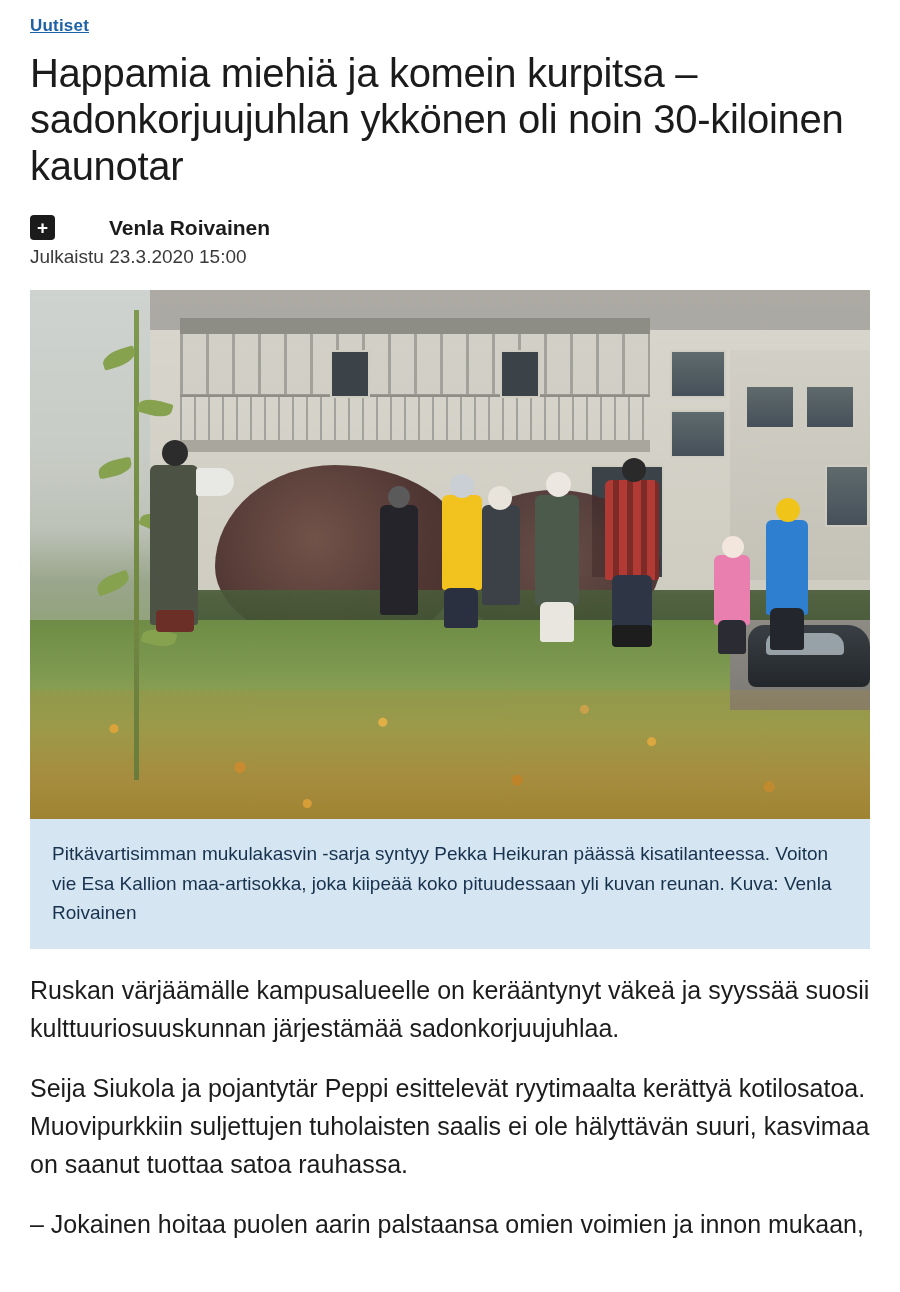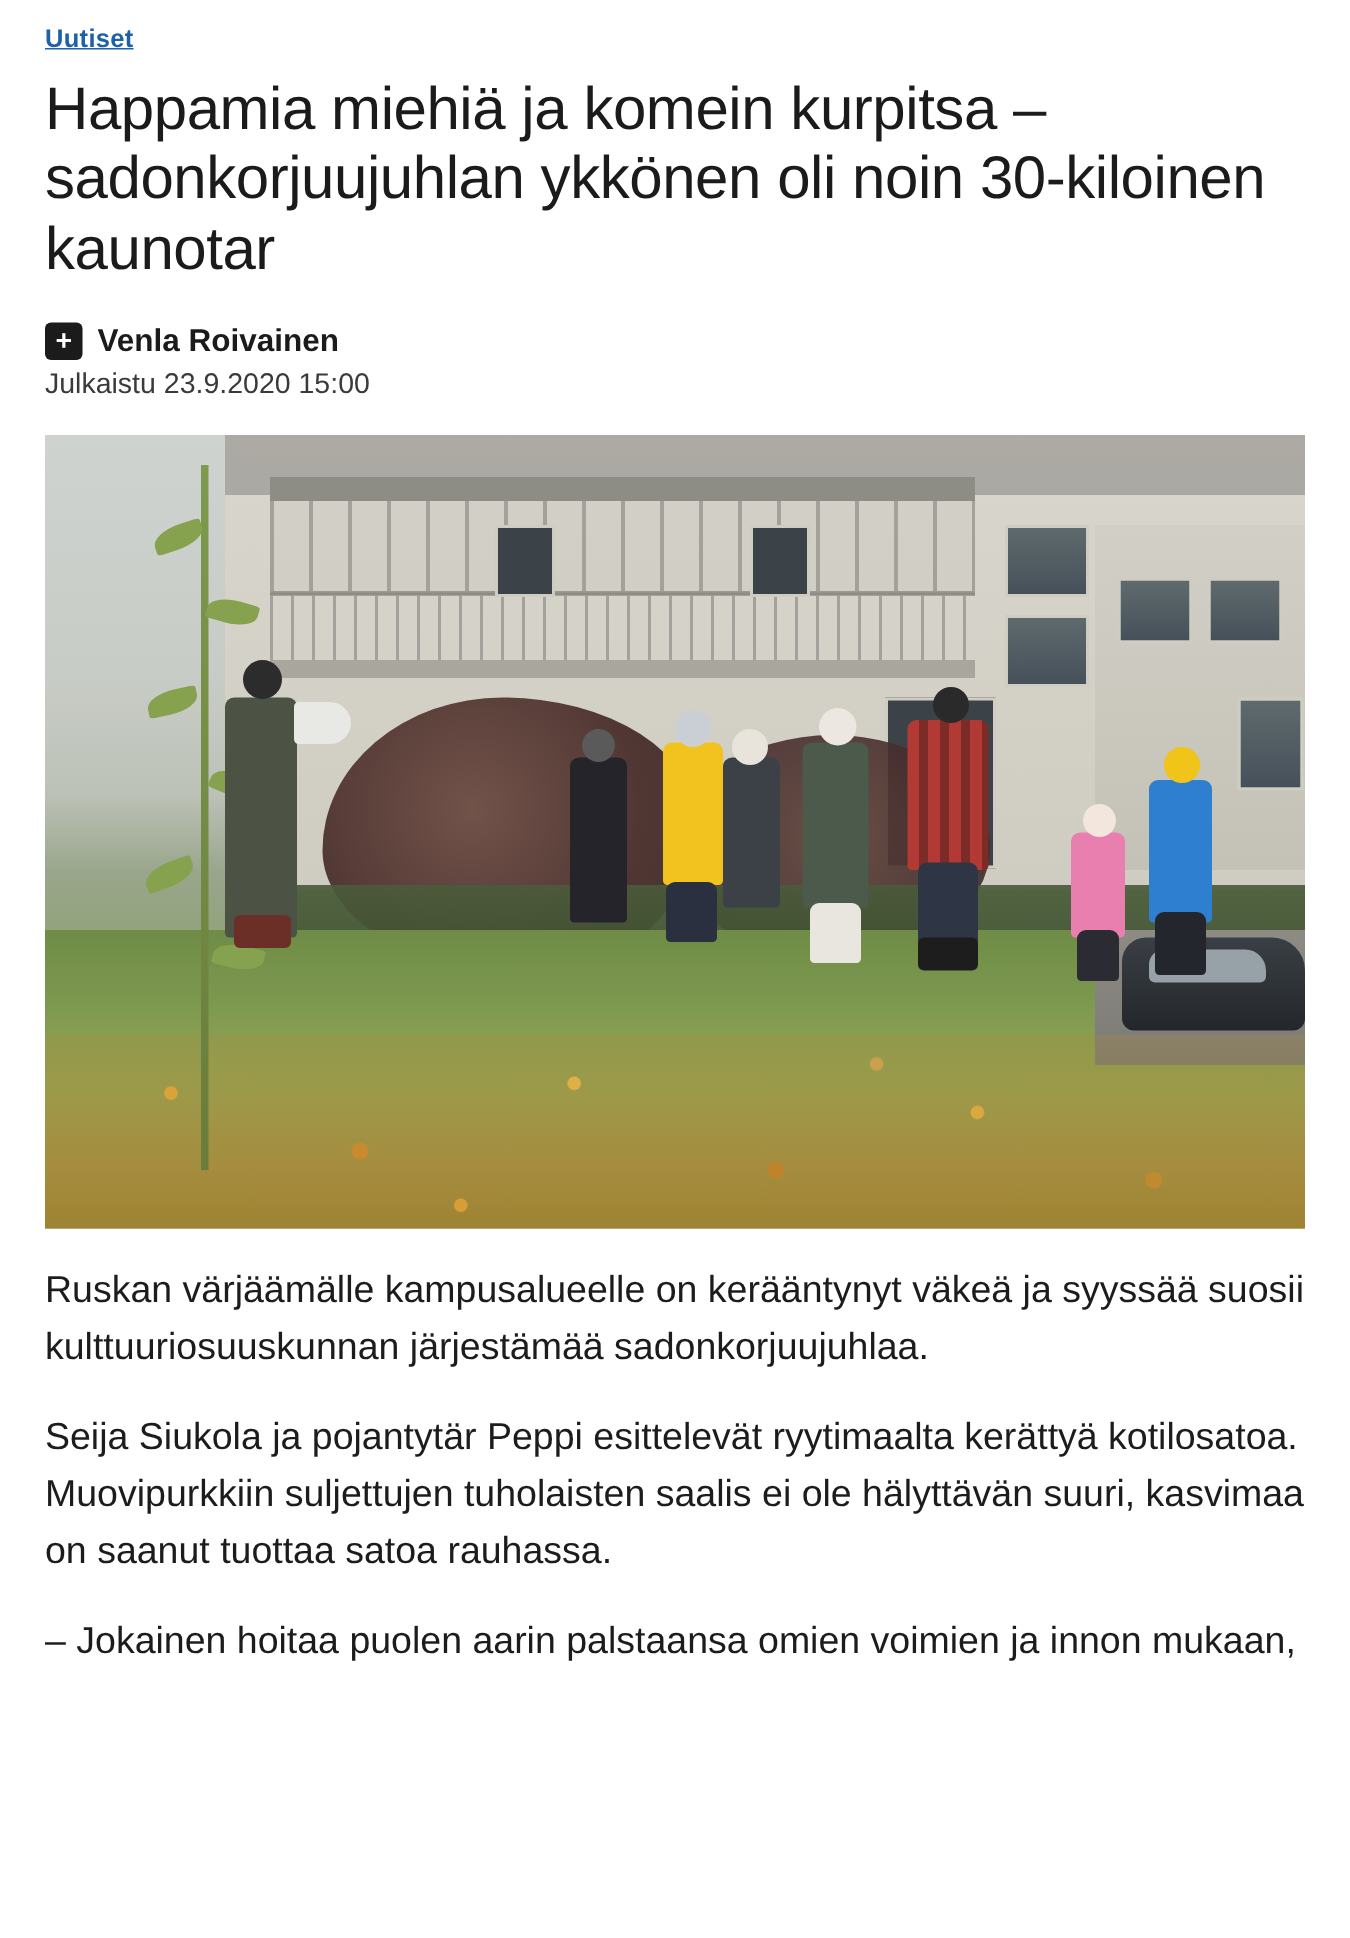--- a/index.html
+++ b/index.html
@@ -73,20 +73,21 @@
     justify-content: center;
     font-size: 19px;
     font-weight: bold;
     line-height: 1;
     flex: none;
   }
   .author {
     font-size: 21px;
     font-weight: bold;
     color: #1b1b1b;
+    margin-left: 44px;
   }
   .published {
     font-size: 19px;
     color: #3a3a3a;
     margin: 0 0 22px 0;
   }
   .figure {
     margin: 0 0 0 0;
     width: 840px;
   }
@@ -248,21 +249,21 @@
 
     <a class="kicker" href="#">Uutiset</a>
 
     <h1 class="headline">Happamia miehiä ja komein kurpitsa – sadonkorjuujuhlan ykkönen oli noin 30-kiloinen kaunotar</h1>
 
     <div class="byline-row">
       <span class="plus-badge">+</span>
       <span class="author">Venla Roivainen</span>
     </div>
 
-    <div class="published">Julkaistu 23.9.2020 15:00</div>
+    <div class="published">Julkaistu 23.3.2020 15:00</div>
 
     <figure class="figure">
       <div class="photo">
         <div class="sky"></div>
         <div class="building"></div>
         <div class="bld-shadow"></div>
         <div class="wall-right"></div>
         <div class="roofline"></div>
         <div class="canopy"></div>
         <div class="railing"></div>
@@ -321,20 +322,21 @@
 
         <div class="person" style="left:736px;top:230px;width:42px;height:95px;background:#2f7fd0;"></div>
         <div class="head" style="left:746px;top:208px;width:24px;height:24px;background:#f0c419;"></div>
         <div class="person" style="left:740px;top:318px;width:34px;height:42px;background:#23262c;"></div>
 
         <div class="person" style="left:684px;top:265px;width:36px;height:70px;background:#e87fae;"></div>
         <div class="head" style="left:692px;top:246px;width:22px;height:22px;background:#f2e6dd;"></div>
         <div class="person" style="left:688px;top:330px;width:28px;height:34px;background:#2b2b33;"></div>
       </div>
 
+      <figcaption class="caption">Pitkävartisimman mukulakasvin -sarja syntyy Pekka Heikuran päässä kisatilanteessa. Voiton vie Esa Kallion maa-artisokka, joka kiipeää koko pituudessaan yli kuvan reunan. Kuva: Venla Roivainen</figcaption>
     </figure>
 
     <div class="body-text">
       <p id="para-p1"><span>Ruskan värjäämälle kampusalueelle on kerääntynyt väkeä ja syyssää suosii kulttuuriosuuskunnan järjestämää sadonkorjuujuhlaa.</span></p>
       <p id="para-p2"><b>Seija Siukola</b><span> ja pojantytär </span><b>Peppi</b><span> esittelevät ryytimaalta kerättyä kotilosatoa. Muovipurkkiin suljettujen tuholaisten saalis ei ole hälyttävän suuri, kasvimaa on saanut tuottaa satoa rauhassa.</span></p>
       <p id="para-p3"><span>– Jokainen hoitaa puolen aarin palstaansa omien voimien ja innon mukaan,</span></p>
     </div>
 
   </div>
 </div>

